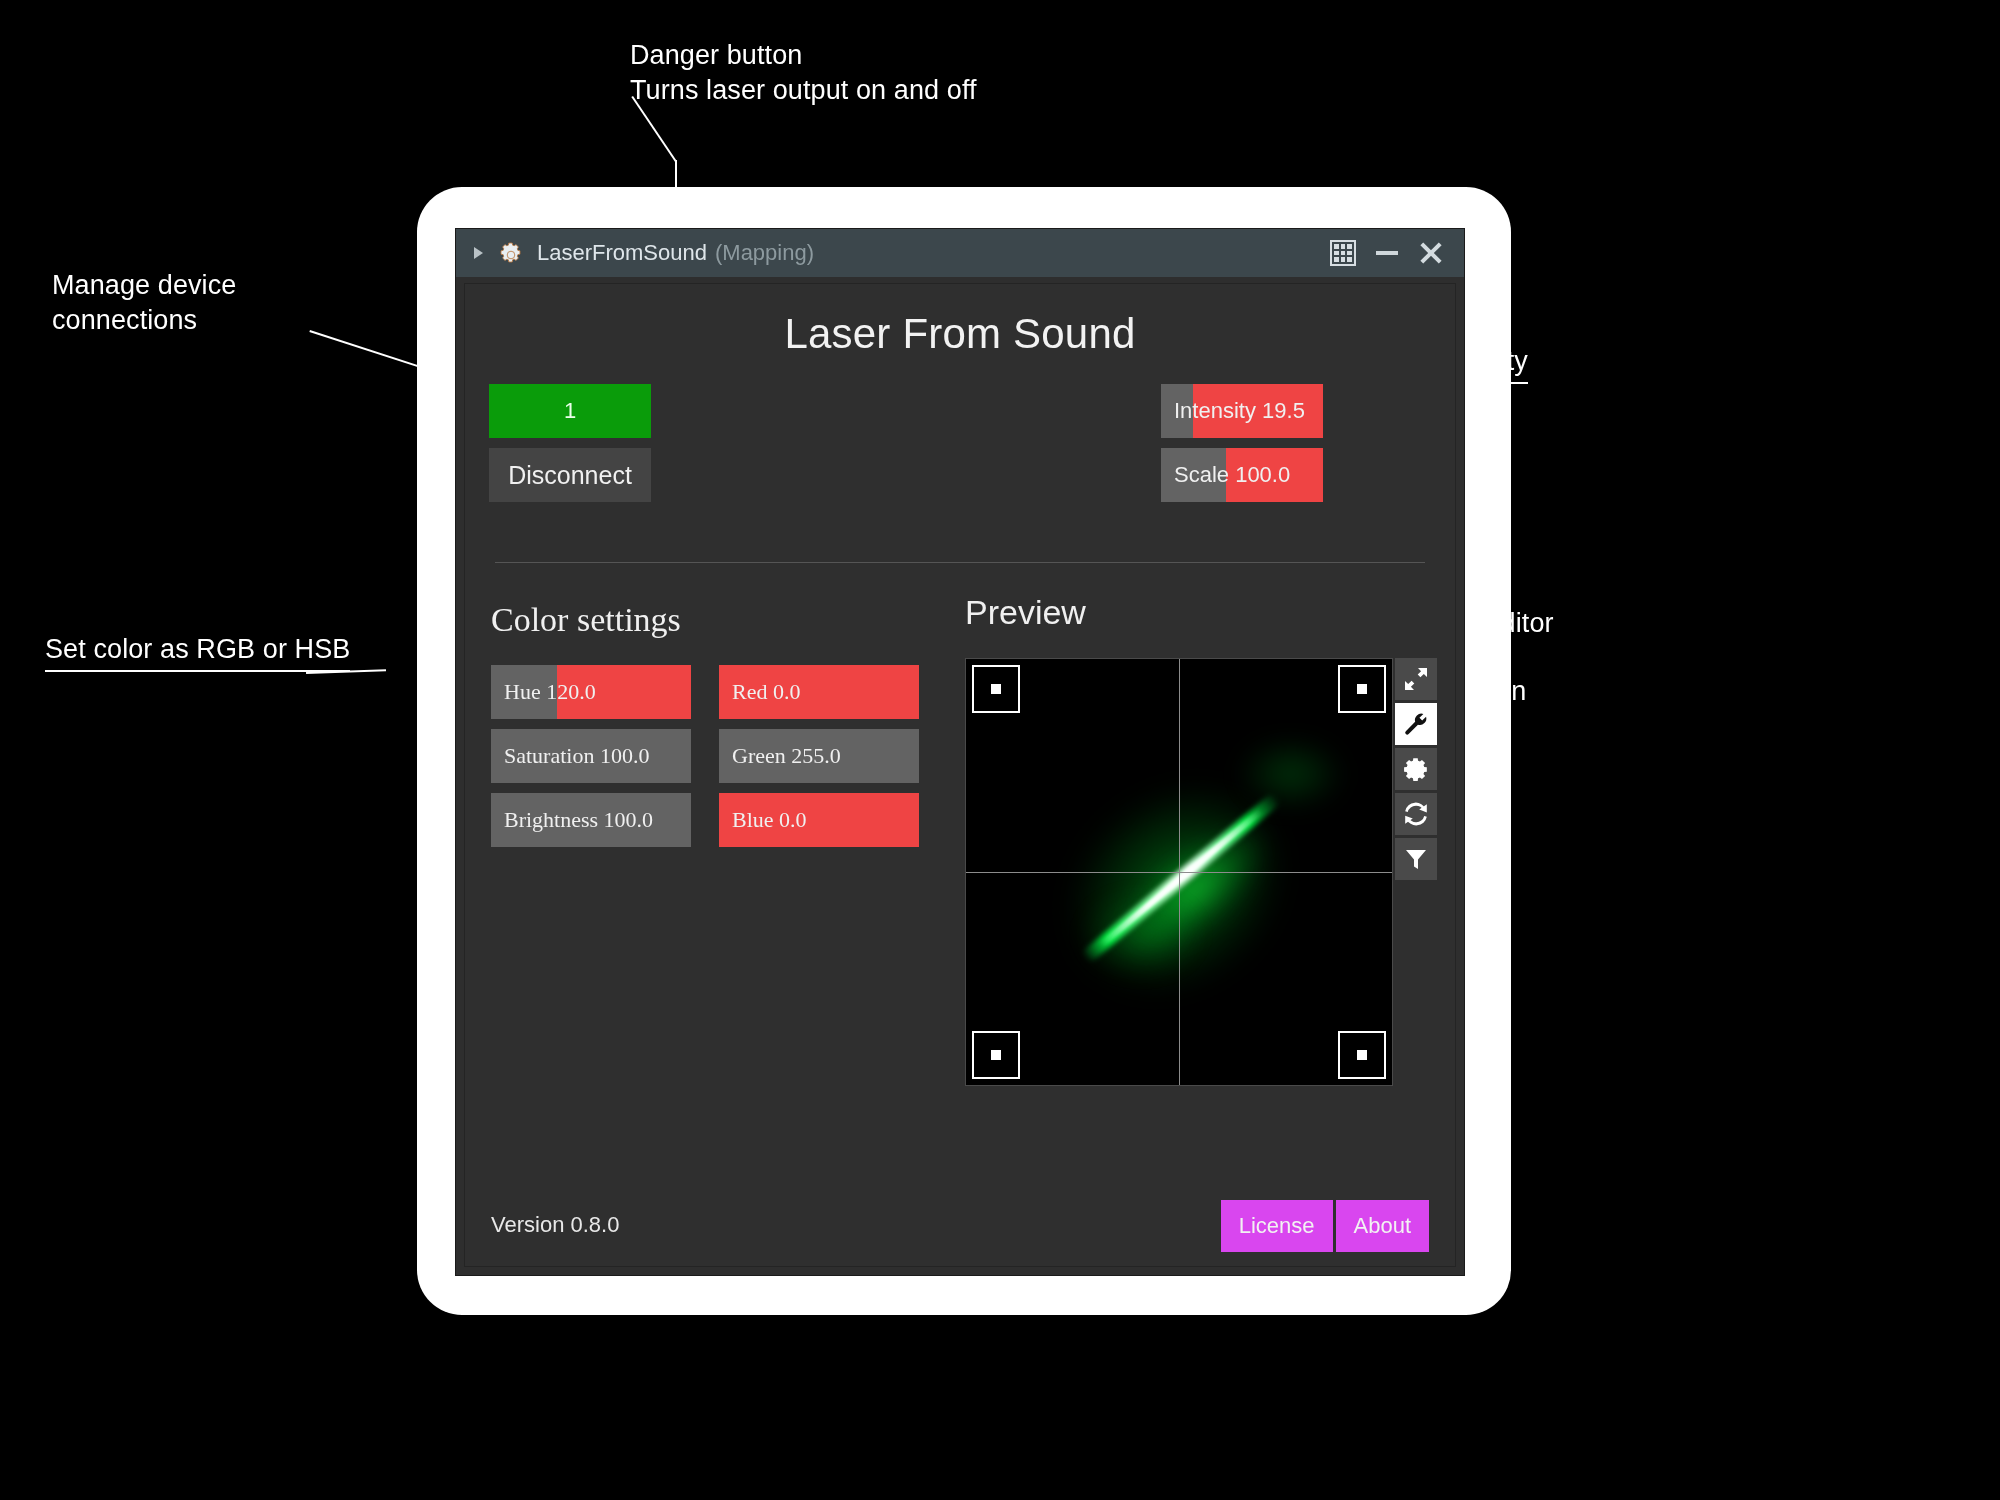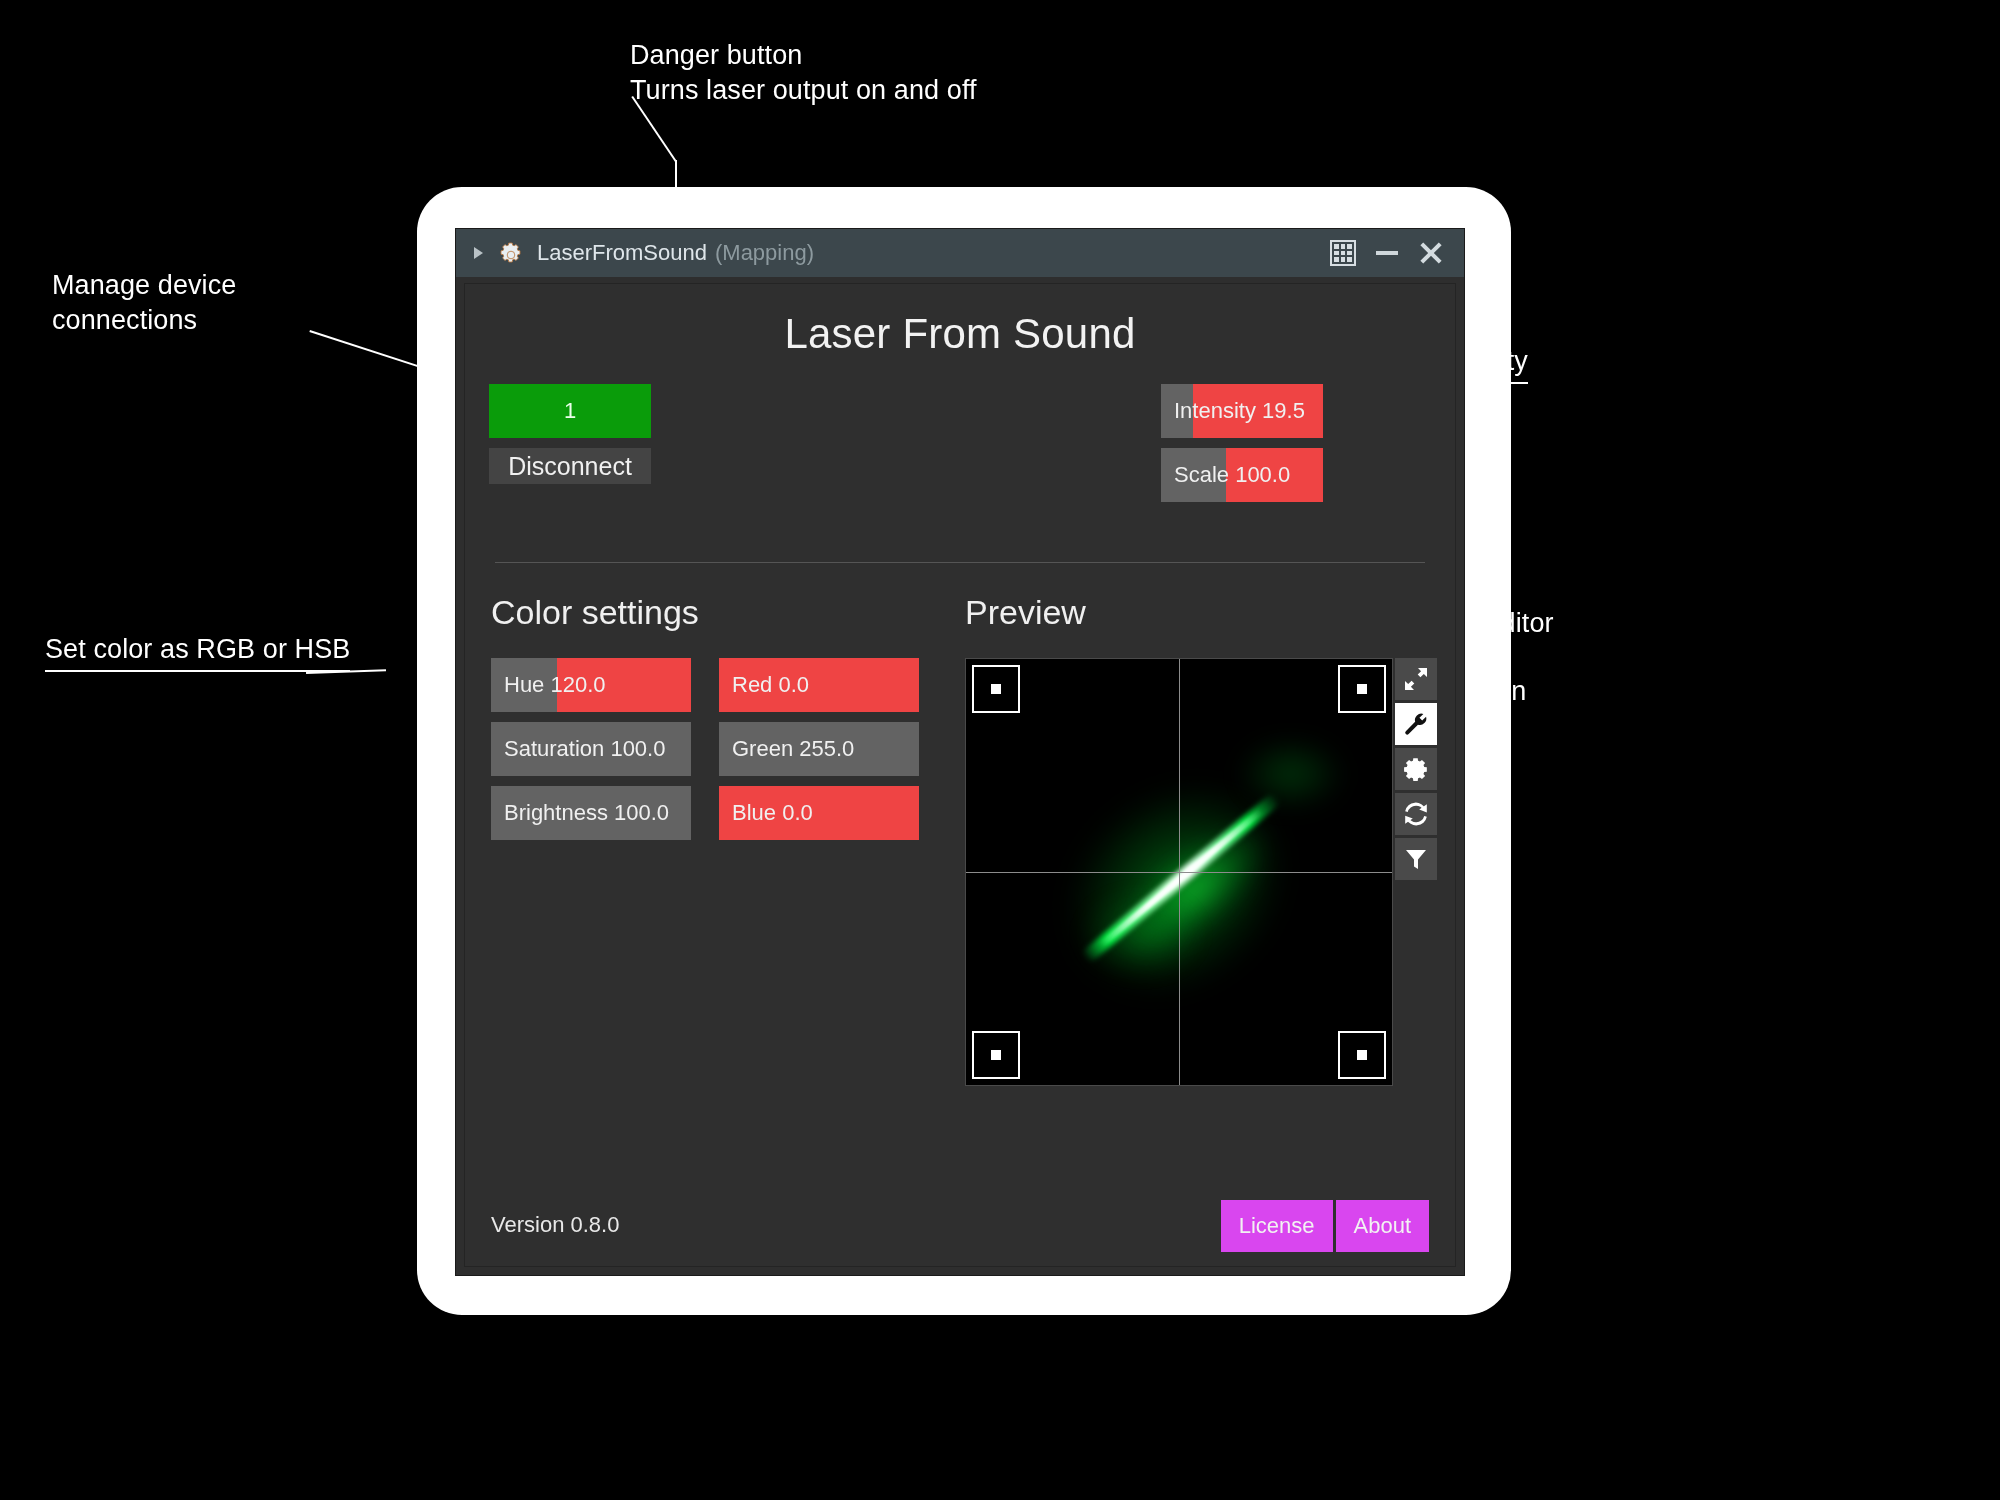--- a/index.html
+++ b/index.html
@@ -56,42 +56,42 @@
            background:#2f2f2f;border:1px solid #242424;box-sizing:border-box;}
 
   #apptitle{text-align:center;font-size:42px;font-weight:400;color:#f2f2f2;
             padding-top:26px;letter-spacing:.2px;}
 
   
   #toprow{position:relative;height:180px;margin-top:18px;}
   #connectwrap{position:absolute;left:24px;top:8px;width:162px;}
   #devbtn{height:54px;background:#0a9c0a;display:flex;align-items:center;
           justify-content:center;font-size:22px;color:#eaffea;}
-  #discbtn{height:36px;margin-top:10px;background:#444;display:flex;align-items:center;
+  #discbtn{height:54px;margin-top:10px;background:#444;display:flex;align-items:center;
            justify-content:center;font-size:25px;color:#f0f0f0;}
 
   #dangerwrap{position:absolute;left:50%;transform:translateX(-50%);top:0;
               width:210px;text-align:center;}
   #tri{position:relative;width:160px;height:134px;margin:0 auto;}
   #tri svg{display:block;}
   #dangerlabel{margin-top:8px;font-size:21px;color:#f3f3f3;line-height:1.25;}
 
   #sliderwrap{position:absolute;right:132px;top:8px;width:162px;}
   .slider{position:relative;height:54px;background:#ef4444;margin-bottom:10px;
           overflow:hidden;}
   .slider .fill{position:absolute;left:0;top:0;bottom:0;background:#636363;}
   .slider .txt{position:relative;z-index:2;line-height:54px;padding-left:13px;
                font-size:22px;color:#f0f0f0;white-space:nowrap;}
 
   #divider{height:1px;background:#555;margin:6px 30px 0 30px;}
 
   
   #lower{position:relative;margin-top:30px;padding:0 26px;}
   .secttitle{font-size:34px;font-weight:400;color:#f0f0f0;margin-bottom:26px;}
-  #colorcol{position:absolute;left:26px;top:0;width:450px;}
+  #colorcol{position:absolute;left:26px;top:8px;width:450px;font-family:Liberation Serif, serif;}
   #colorgrid{display:flex;gap:28px;}
   #colorgrid .col{width:200px;}
   #previewcol{position:absolute;left:500px;top:0;right:26px;}
 
   
   #previewbox{position:relative;width:428px;height:428px;background:#000;
               border:1px solid #4a4a4a;box-sizing:border-box;}
   #beam{position:absolute;inset:0;overflow:hidden;}
   .glow{position:absolute;border-radius:50%;filter:blur(1px);}
   .gridline{position:absolute;background:#8c8c8c;}

